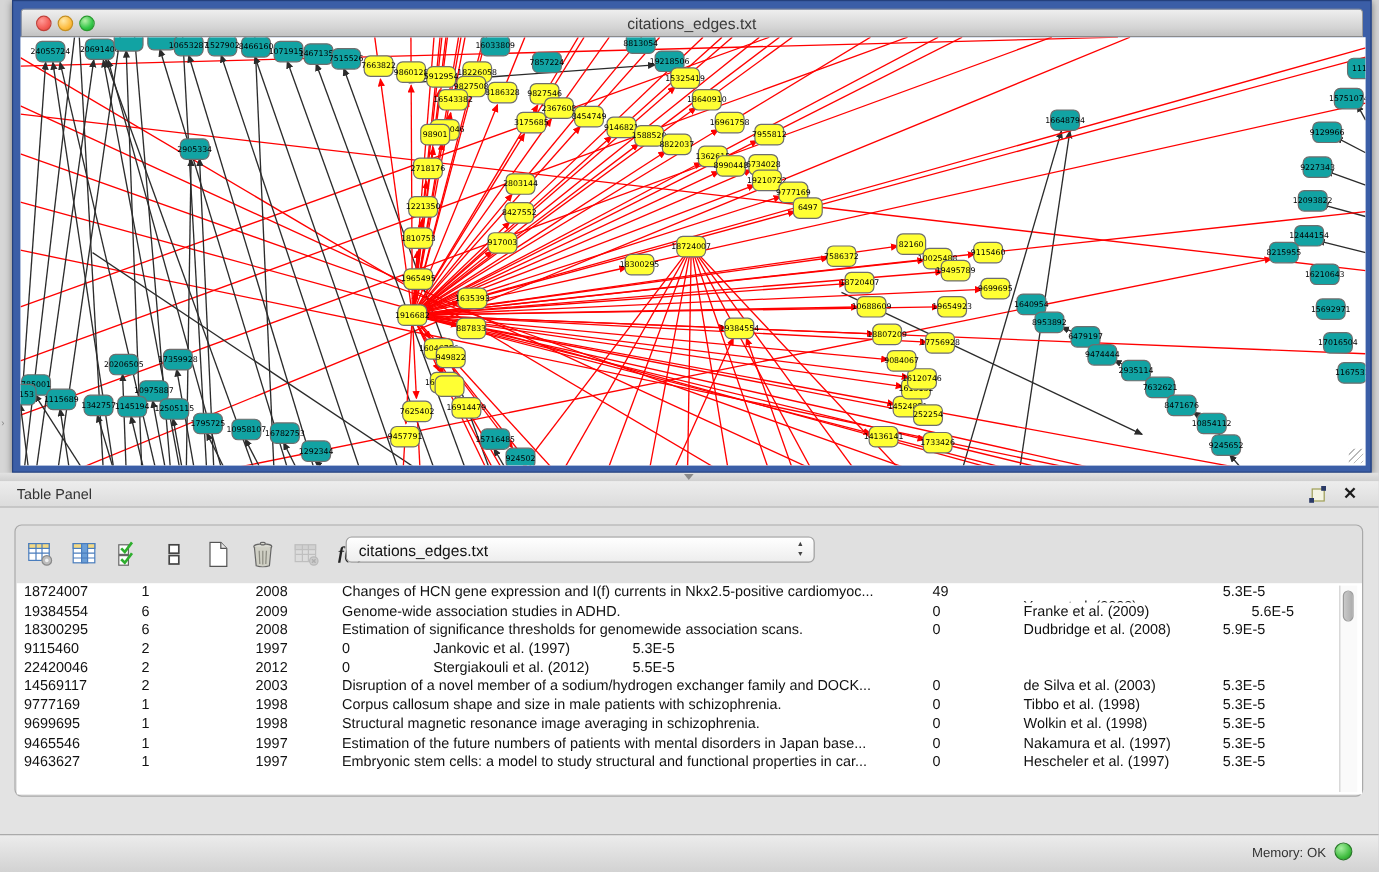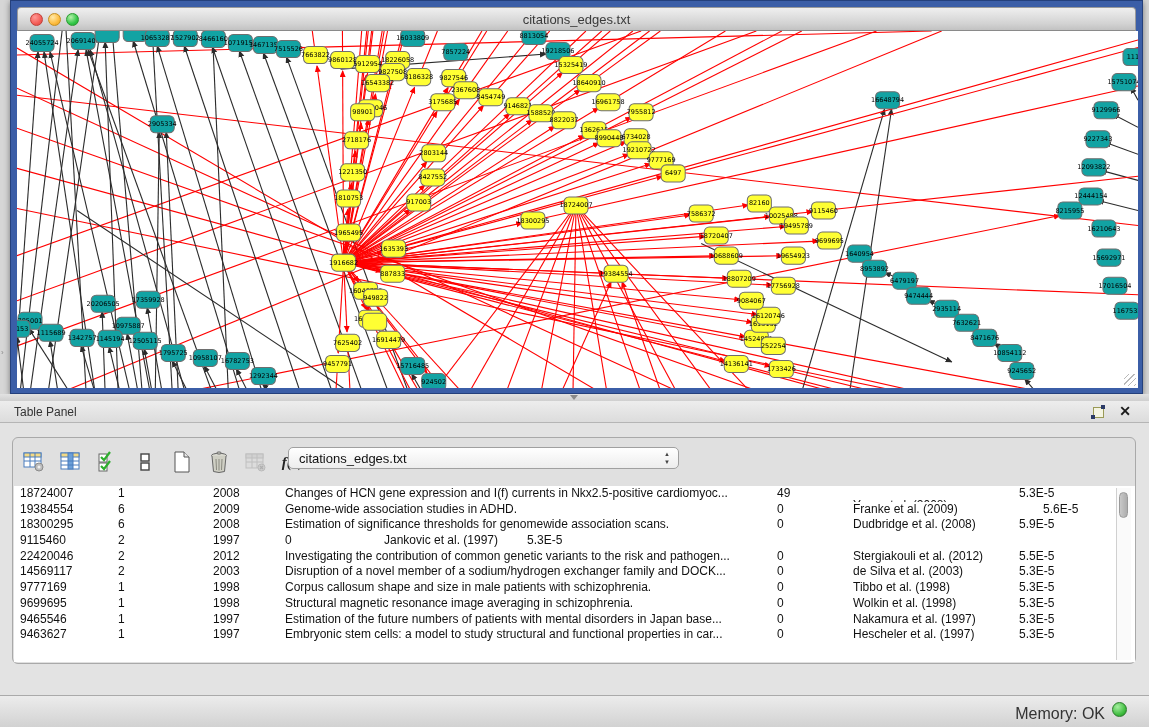--- a/index.html
+++ b/index.html
@@ -68,21 +68,21 @@
   #tabbar .seg{display:inline-flex;border:1px solid #8f8f8f;border-radius:5px;overflow:hidden;
     background:#fff;box-shadow:0 1px 1px rgba(0,0,0,.15);}
   .tab{padding:2px 14px;font-size:12px;color:#111;background:linear-gradient(#ffffff,#e9e9e9);
     border-right:1px solid #9a9a9a;cursor:pointer;line-height:16px;}
   .tab:last-child{border-right:none;}
   .tab.sel{background:linear-gradient(#7d7d7d,#666666);color:#efefef;}
 
   
   #statusbar{position:absolute;left:0;top:695px;width:1149px;height:32px;
     background:linear-gradient(#ececec,#d2d2d2);border-top:1px solid #aaa;box-sizing:border-box;}
-  #memory-label{position:absolute;right:44px;top:9px;font-size:16px;color:#333;}
+  #memory-label{position:absolute;right:44px;top:9px;font-size:11px;color:#333;}
   #memory-ind{position:absolute;right:22px;top:6px;width:15px;height:15px;border-radius:50%;
     background:radial-gradient(circle at 35% 30%,#a6efa0,#3dbb3d 65%,#238a23);border:1px solid #2a7a2a;
     box-sizing:border-box;cursor:pointer;}
 </style>
 </head>
 <body>
 
 <div id="root">
 
   <div id="net-window">
@@ -864,28 +864,27 @@
               <div class="gcell" style="width: 492px;">Estimation of significance thresholds for genomewide association scans.</div>
               <div class="gcell" style="width: 76px;">0</div>
               <div class="gcell" style="width: 166px;">Dudbridge et al. (2008)</div>
               <div class="gcell" style="width: 84px;">5.9E-5</div>
             </div>
             <div class="grow">
               <div class="gcell" style="width: 98px;">9115460</div>
               <div class="gcell" style="width: 95px;">2</div>
               <div class="gcell" style="width: 72px;">1997</div>
               <div class="gcell" style="width: 76px;">0</div>
-              <div class="gcell" style="width: 166px; text-align: center;">Jankovic et al. (1997)</div>
+              <div class="gcell" style="width: 166px;">Jankovic et al. (1997)</div>
               <div class="gcell" style="width: 84px;">5.3E-5</div>
             </div>
             <div class="grow">
               <div class="gcell" style="width: 98px;">22420046</div>
               <div class="gcell" style="width: 95px;">2</div>
               <div class="gcell" style="width: 72px;">2012</div>
-              <div class="gcell" style="width: 492px;">Investigating the contribution of common genetic variants to the risk and pathogen...</div>
               <div class="gcell" style="width: 76px;">0</div>
               <div class="gcell" style="width: 166px;">Stergiakouli et al. (2012)</div>
               <div class="gcell" style="width: 84px;">5.5E-5</div>
             </div>
             <div class="grow">
               <div class="gcell" style="width: 98px;">14569117</div>
               <div class="gcell" style="width: 95px;">2</div>
               <div class="gcell" style="width: 72px;">2003</div>
               <div class="gcell" style="width: 492px;">Disruption of a novel member of a sodium/hydrogen exchanger family and DOCK...</div>
               <div class="gcell" style="width: 76px;">0</div>

